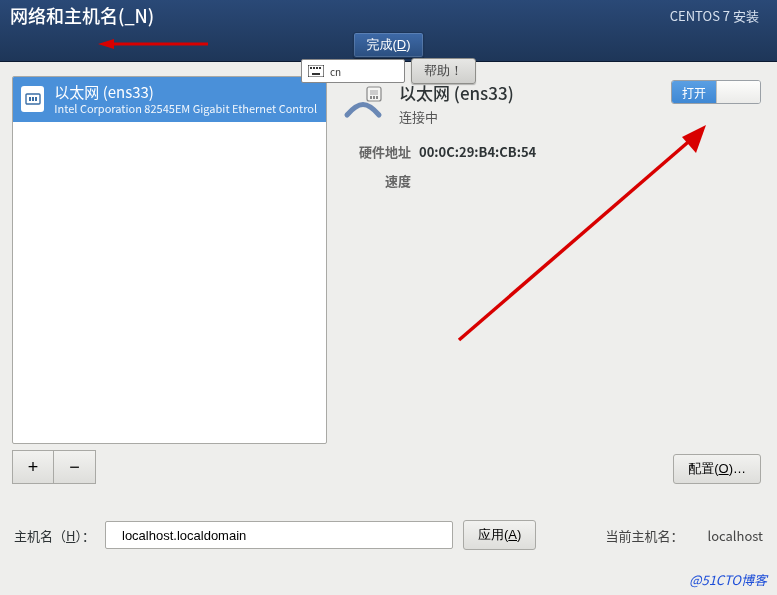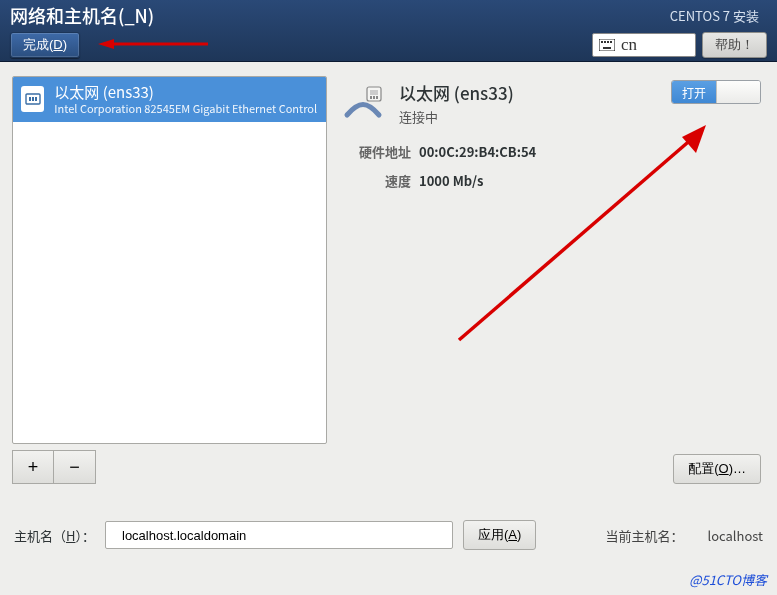--- a/index.html
+++ b/index.html
@@ -35,20 +35,21 @@
     .topbar-subtitle {
       font-size: 13px;
       color: #d6e0ee;
       margin-right: 8px;
     }
     .topbar-row2 {
       display: flex;
       justify-content: space-between;
       align-items: center;
       margin-top: 6px;
+      flex-direction: column;
     }
     .done-btn {
       font-size: 13px;
       padding: 3px 12px;
       background: linear-gradient(#3e6aa8, #2b4f80);
       color: #fff;
       border: 1px solid #1c3558;
       border-radius: 3px;
       box-shadow: 0 0 0 1px rgba(255,255,255,0.15) inset, 0 1px 1px rgba(0,0,0,0.4);
       cursor: pointer;
@@ -62,22 +63,21 @@
       display: flex;
       align-items: center;
       background: #fff;
       color: #333;
       border: 1px solid #888;
       border-radius: 2px;
       height: 24px;
       width: 104px;
       padding: 0 6px;
       gap: 6px;
-      font-size: 17px;
-      font-family: Liberation Serif, serif;
+      font-size: 10px;
     }
     .kbd-icon svg { display:block; }
     .help-btn {
       font-size: 13px;
       padding: 3px 12px;
       background: linear-gradient(#e7e7e5, #cfcfcc);
       color: #444;
       border: 1px solid #8e8e8a;
       border-radius: 3px;
       box-shadow: 0 1px 1px rgba(0,0,0,0.25);
@@ -303,21 +303,20 @@
       </div>
     </div>
     <div class="toggle">
       <div class="toggle-on">打开</div>
       <div class="toggle-knob"></div>
     </div>
     <div class="detail-grid">
       <div class="detail-label">硬件地址</div>
       <div>00:0C:29:B4:CB:54</div>
       <div class="detail-label">速度</div>
-      <div>1000 Mb/s</div>
     </div>
     <div class="config-btn-wrap">
       <button class="gtk-btn">
         <span>配置(</span><span class="underline">O</span><span>)…</span>
       </button>
     </div>
   </div>
 </div>
 
 <div class="bottom">

